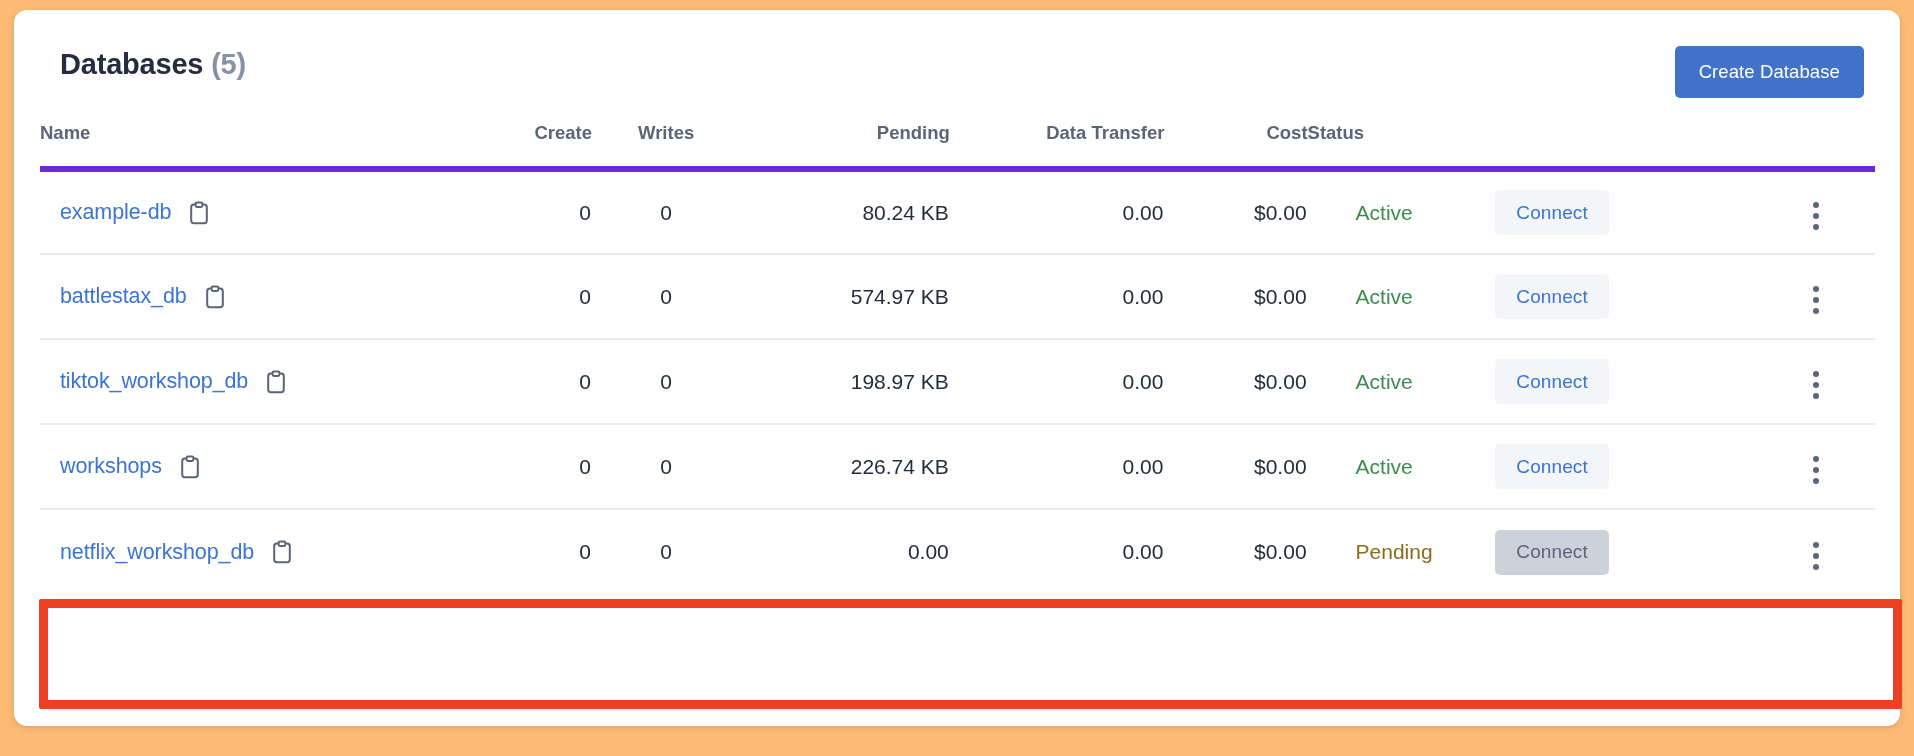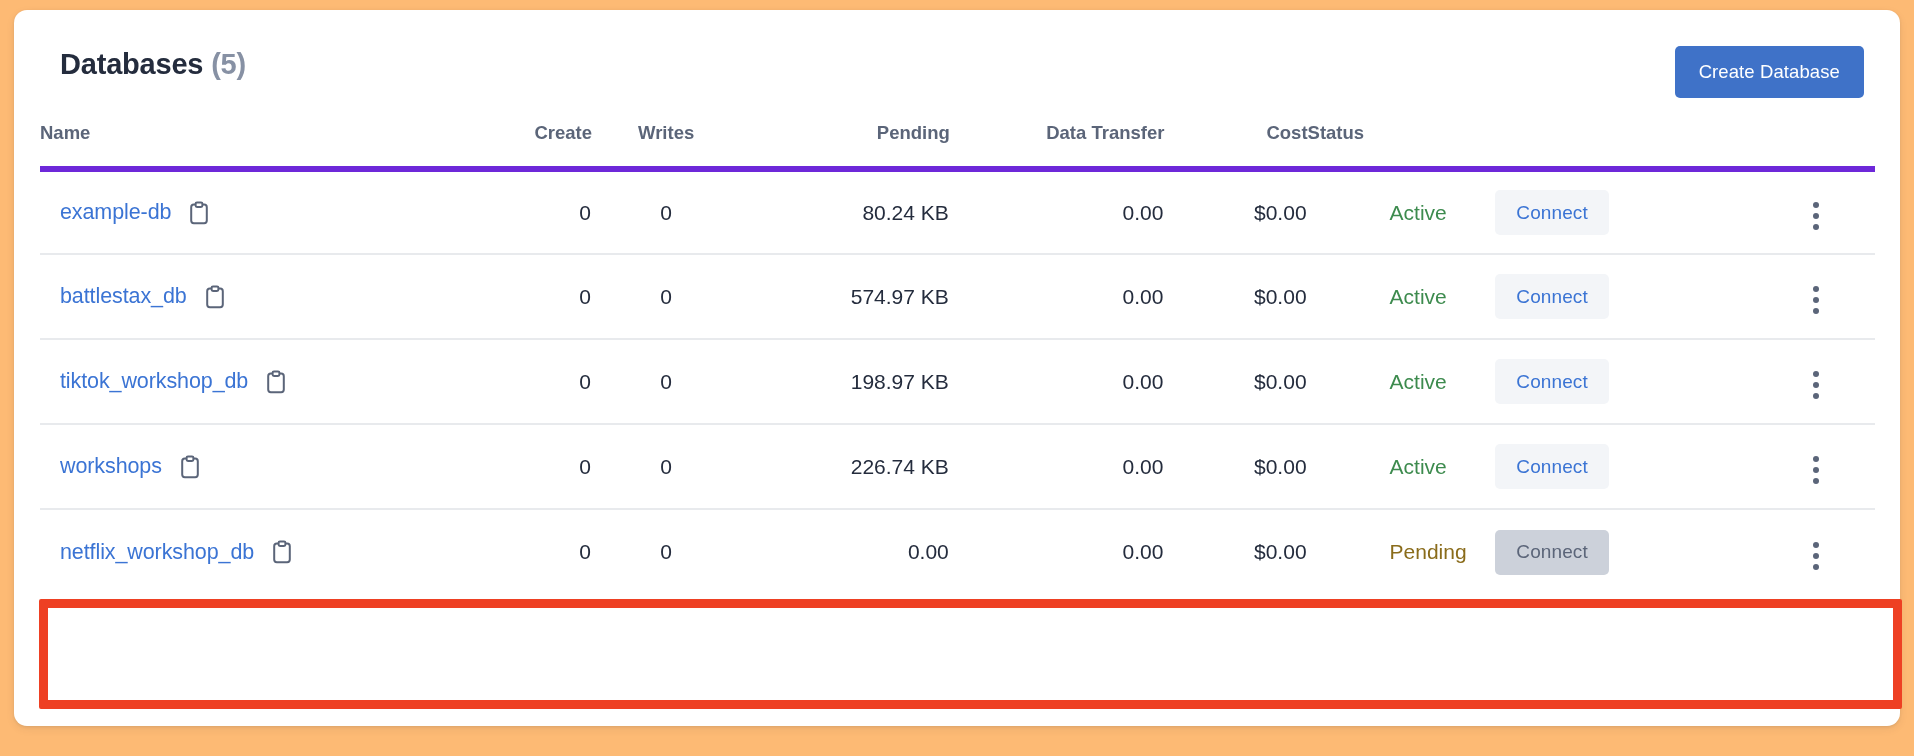--- a/index.html
+++ b/index.html
@@ -129,21 +129,21 @@
     letter-spacing: -0.1px;
   }
   .copy-icon {
     display: inline-flex;
     align-items: center;
     cursor: pointer;
     line-height: 0;
   }
 
   
-  .status { font-size: 21px; margin-left: 34px; }
+  .status { font-size: 21px; }
   .status-active  { color: #3d8b4e; }
   .status-pending { color: #8a6c1b; }
 
   
   .connect-btn {
     display: inline-flex;
     align-items: center;
     justify-content: center;
     height: 45px;
     padding: 0 21px;

